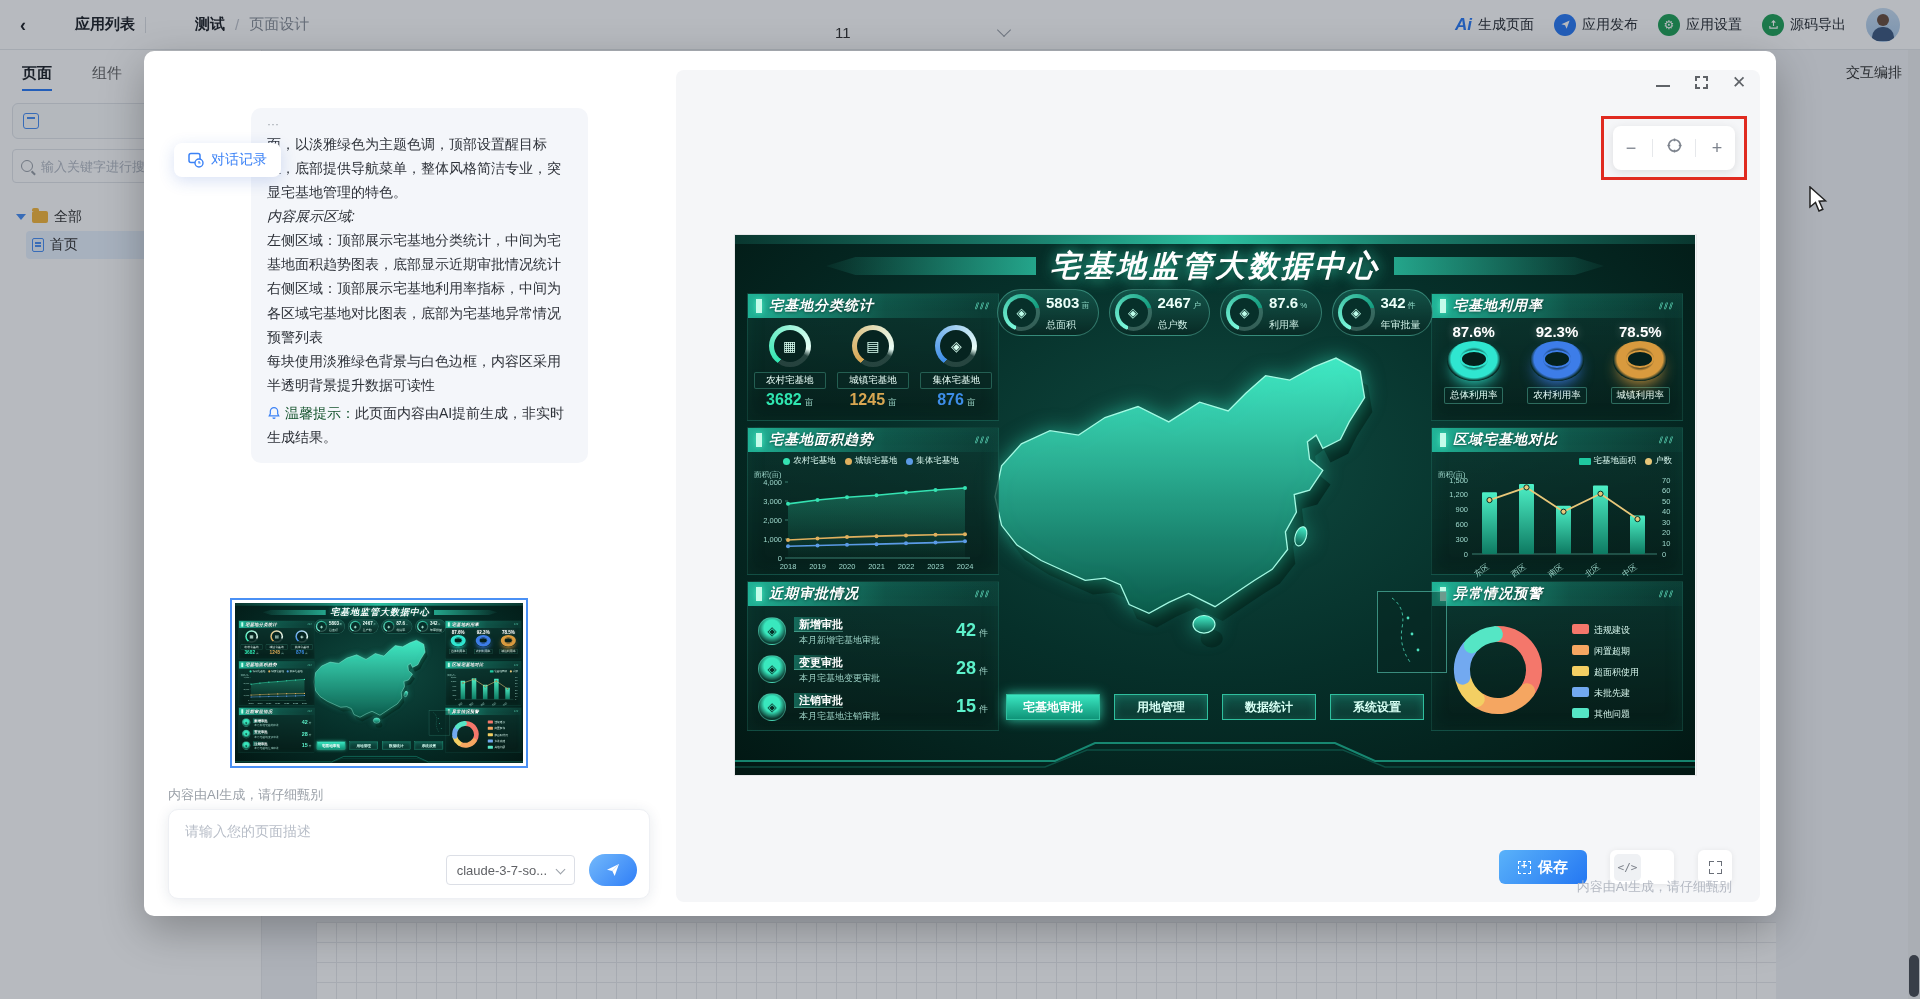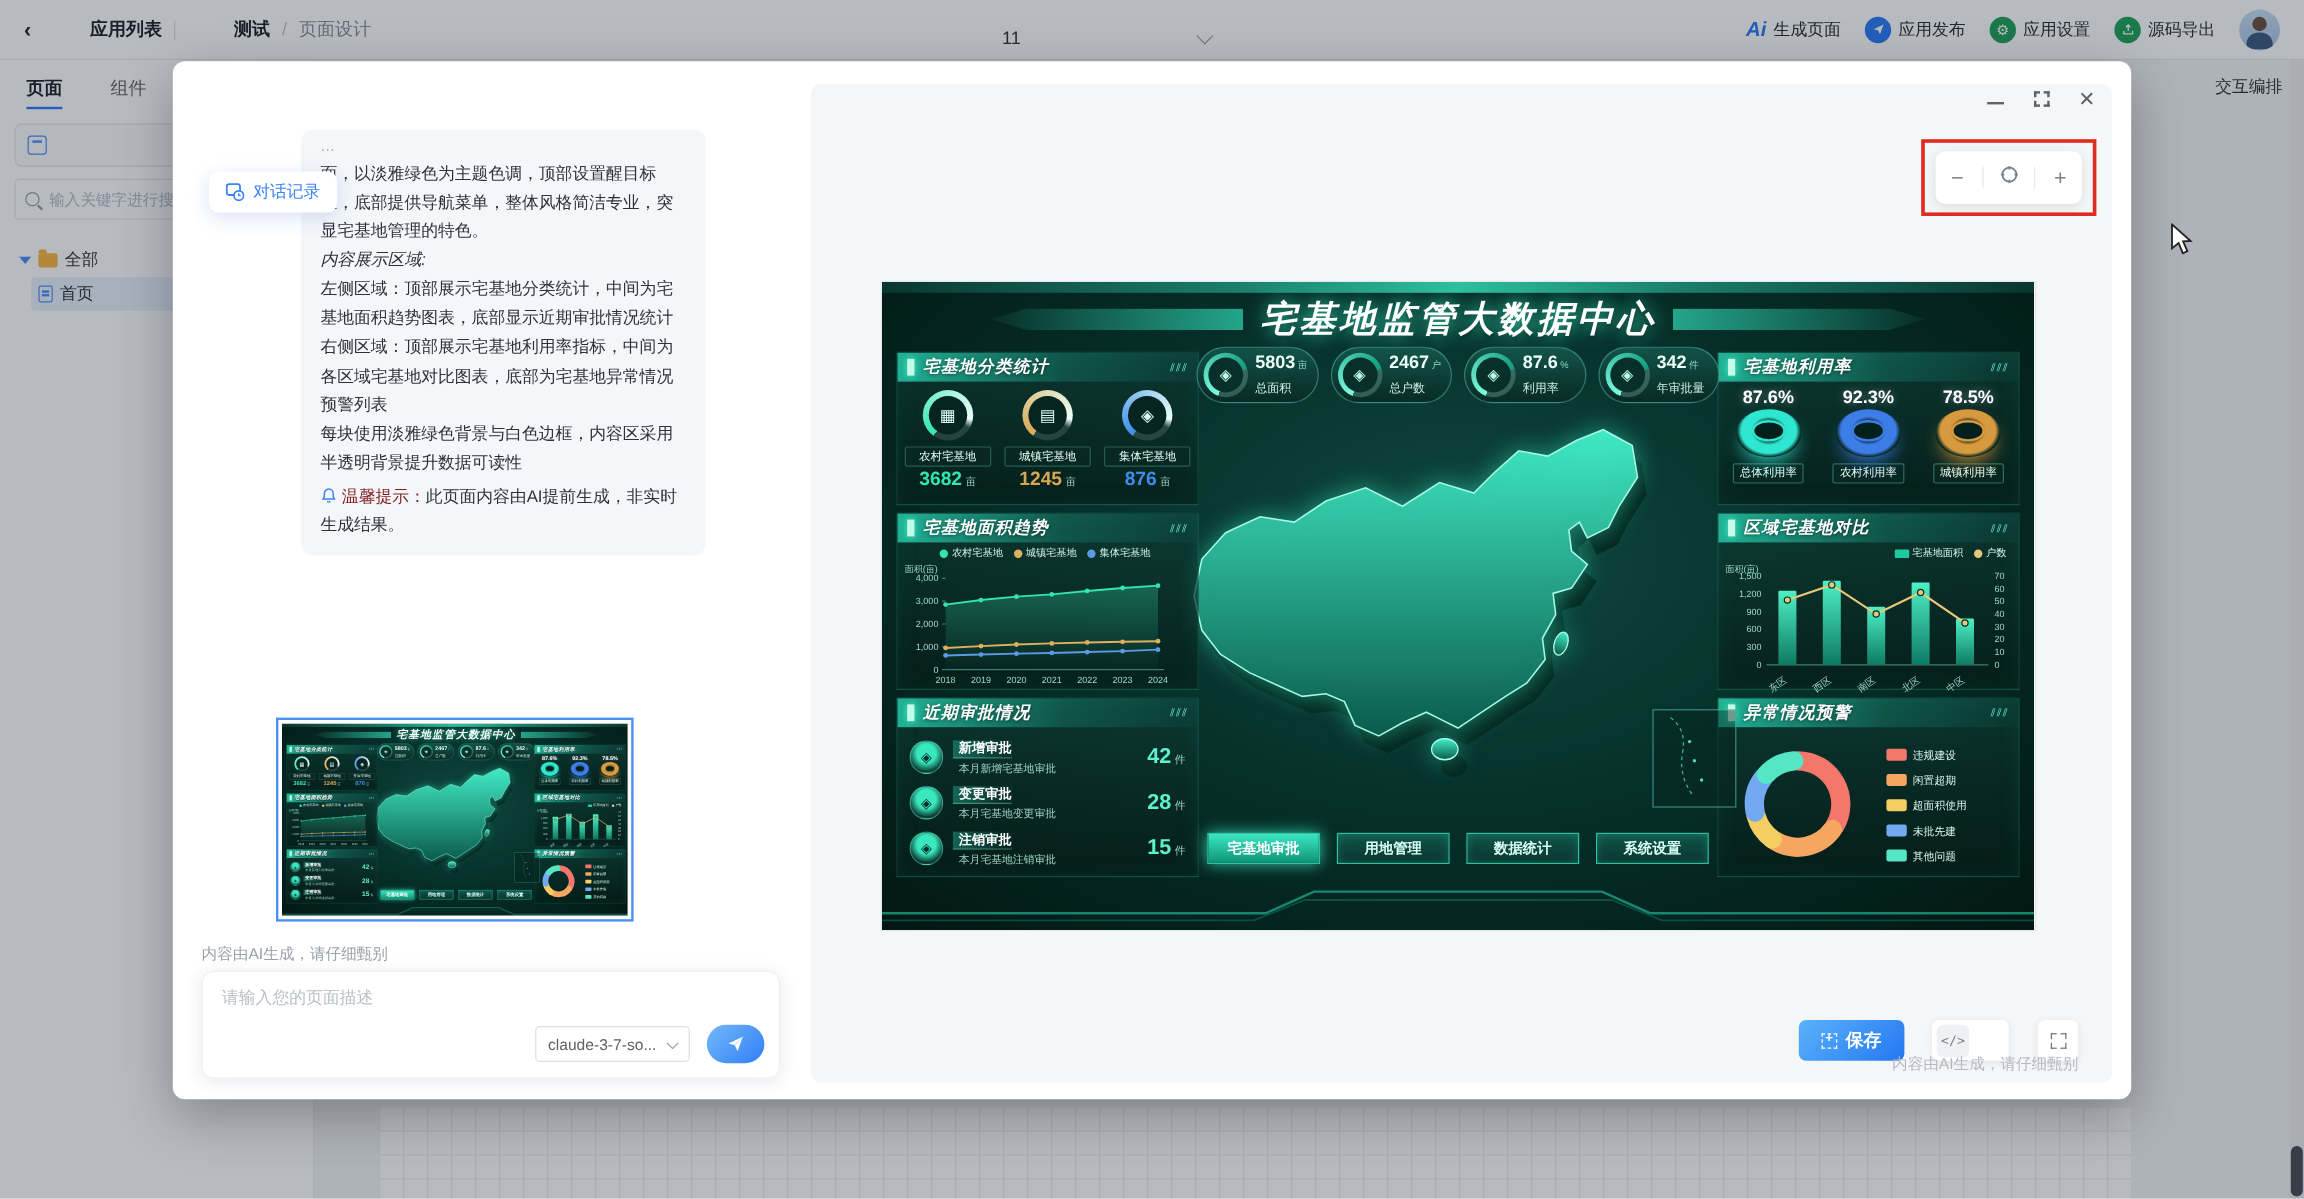--- a/index.html
+++ b/index.html
@@ -71,21 +71,21 @@
   .mi-x { font-size:17px; }
   .chat-tag { position:absolute; left:30px; top:68px; background:#fff; border-radius:8px;
     box-shadow:0 4px 16px rgba(40,90,200,0.18); padding:8px 14px; display:flex; align-items:center; gap:7px;
     color:#3b82f6; font-size:14px; z-index:3;margin-top:24px; }
   .chat-bubble { position:absolute; left:107px; top:57px; width:337px; background:#f4f6fa; border-radius:10px;
     padding:10px 16px 14px; font-size:14px; line-height:1.72; color:#2d3138; }
   .bubble-ellipsis { color:#9aa0a8; font-size:12px; line-height:1; margin-bottom:2px; }
   .para .lead { font-style:italic; }
   .tip-row { margin-top:4px; }
   .tip-ic { display:inline-block; vertical-align:-2px; }
-  .tip-label { color:#7f1d1d; }
+  .tip-label { color:#14532d; }
   .thumb { position:absolute; left:86px; top:547px; width:298px; height:170px; border:2px solid #4a90f5; background:#fff; padding:3px; cursor:pointer; }
   .thumb-clip { width:100%; height:100%; overflow:hidden; position:relative; }
   .thumb-scale { width:960px; height:540px; transform:scale(0.302); transform-origin:0 0; }
   .chat-caption { position:absolute; left:24px; top:735px; font-size:13px; color:#9aa0a8; }
   .input-card { position:absolute; left:24px; top:758px; width:482px; height:90px; background:#fff; border-radius:10px;
     box-shadow:0 2px 14px rgba(31,45,80,0.10); border:1px solid #eef0f4; padding:12px 14px; }
   .input-card input { width:70%; border:none; outline:none; font-size:14px; color:#333; font-family:inherit; }
   .input-card input::placeholder { color:#b8bec8; }
   .input-bottom { position:absolute; right:12px; bottom:12px; display:flex; gap:14px; align-items:center; }
   .model-select { border:1px solid #dcdfe6; border-radius:4px; height:30px; padding:0 10px; display:flex; align-items:center; gap:10px; font-size:13px; color:#606266; background:#fff; cursor:pointer; }

